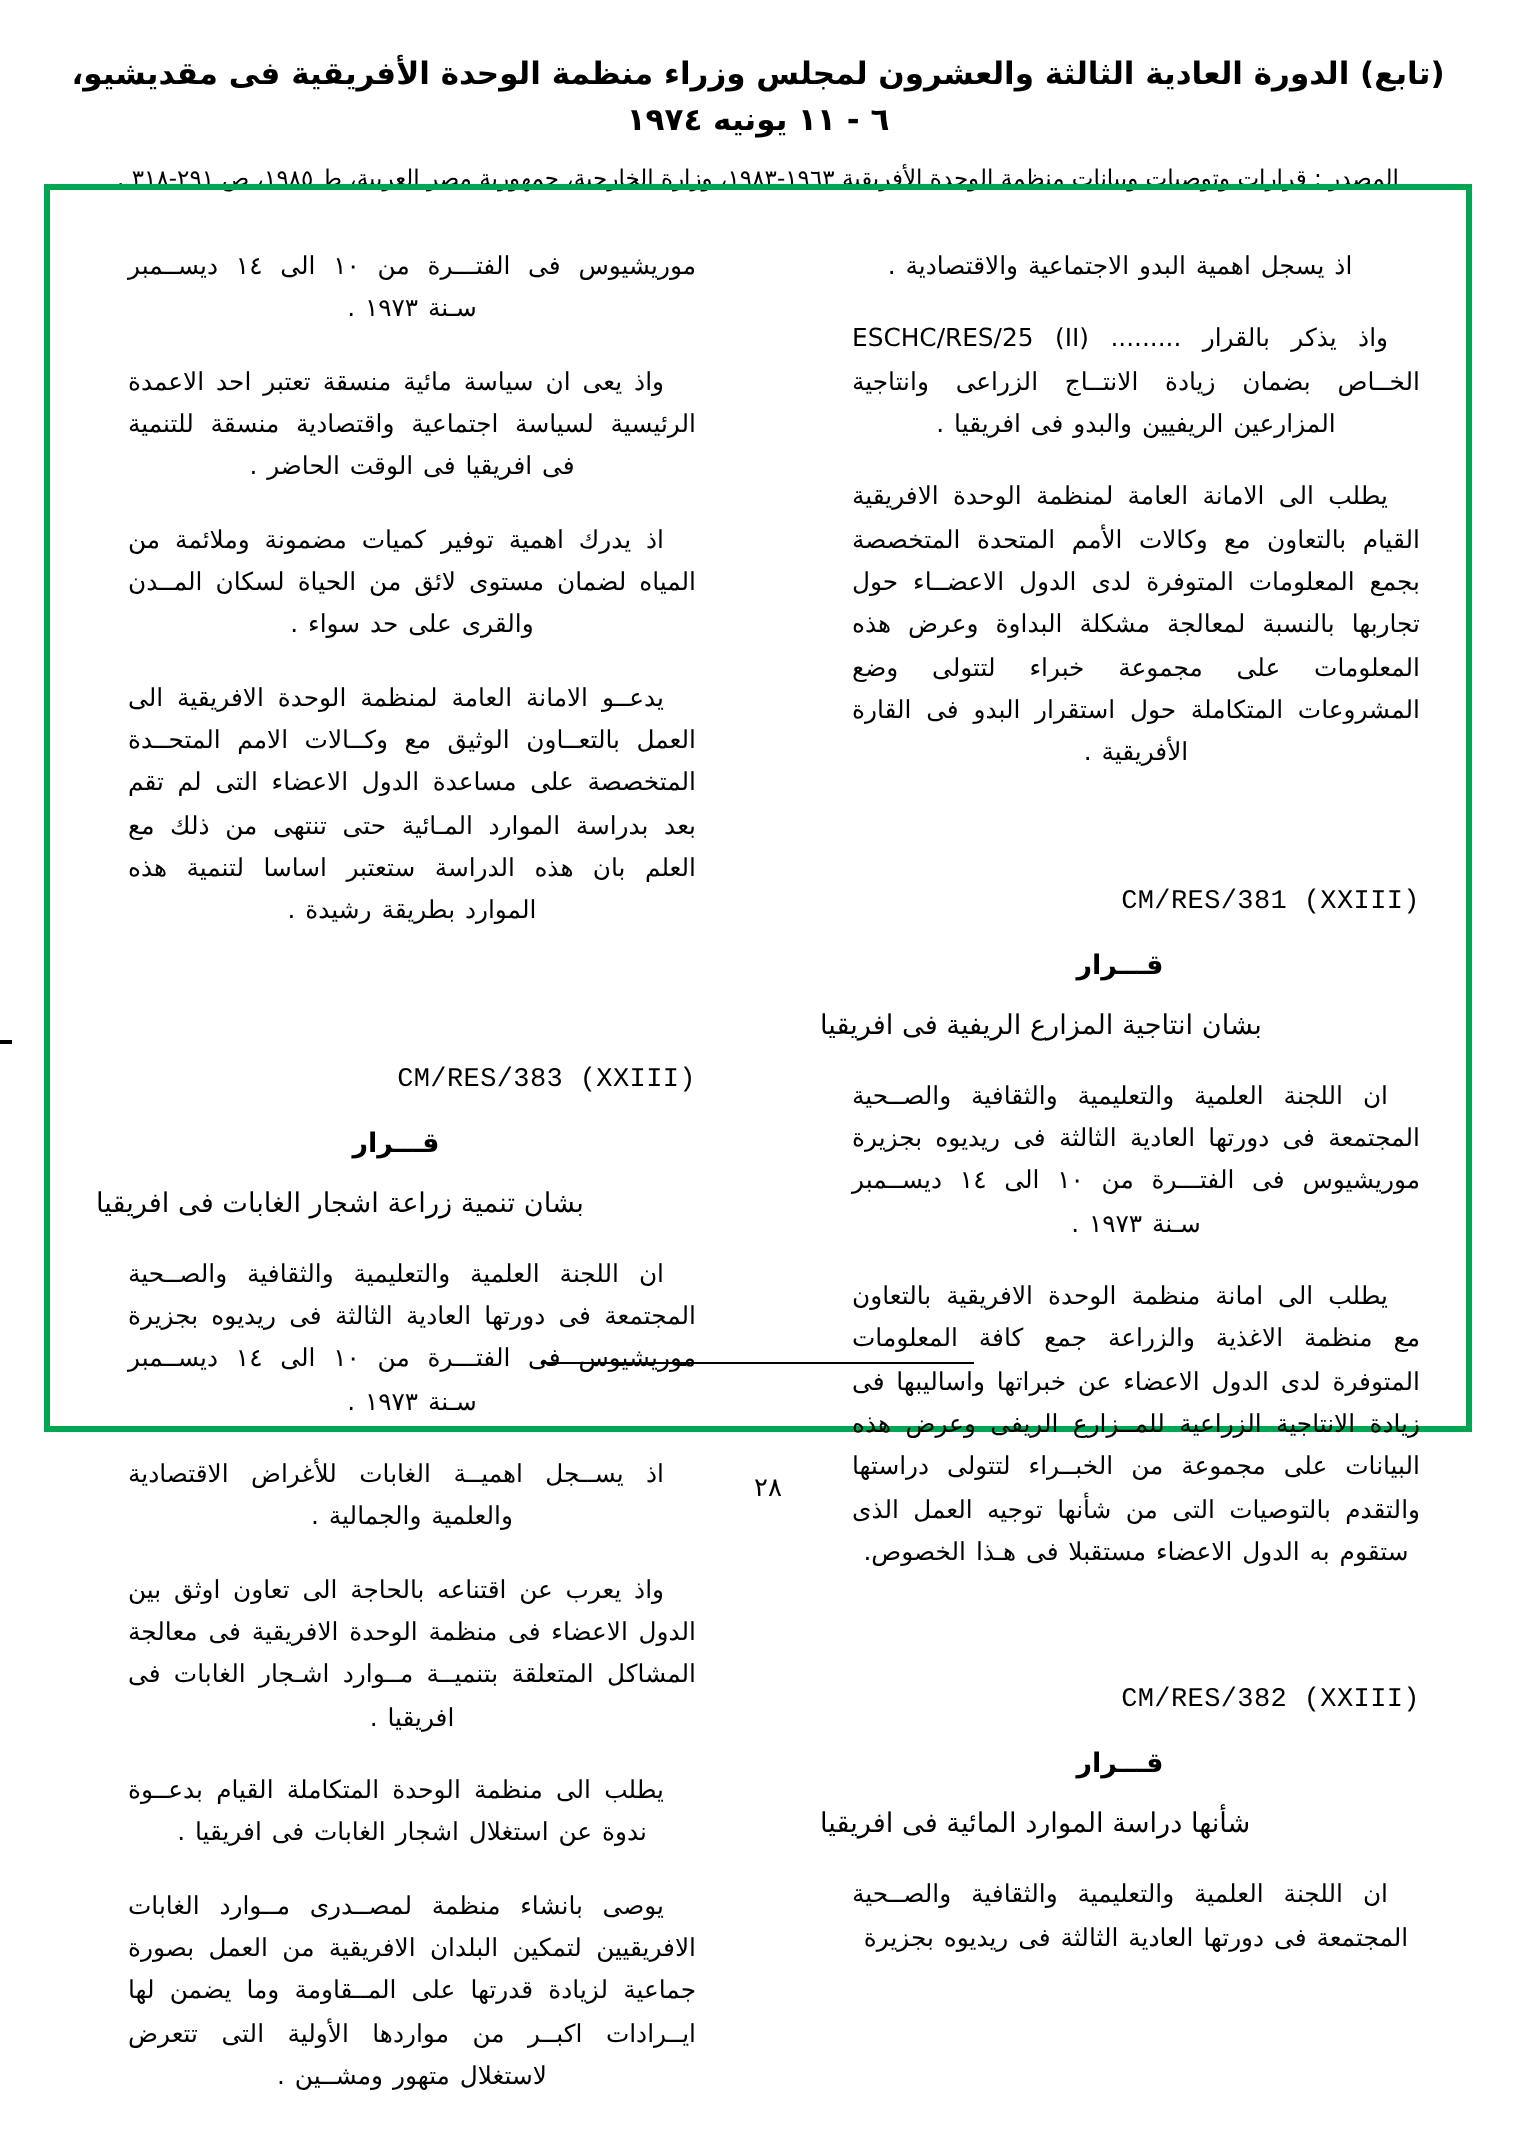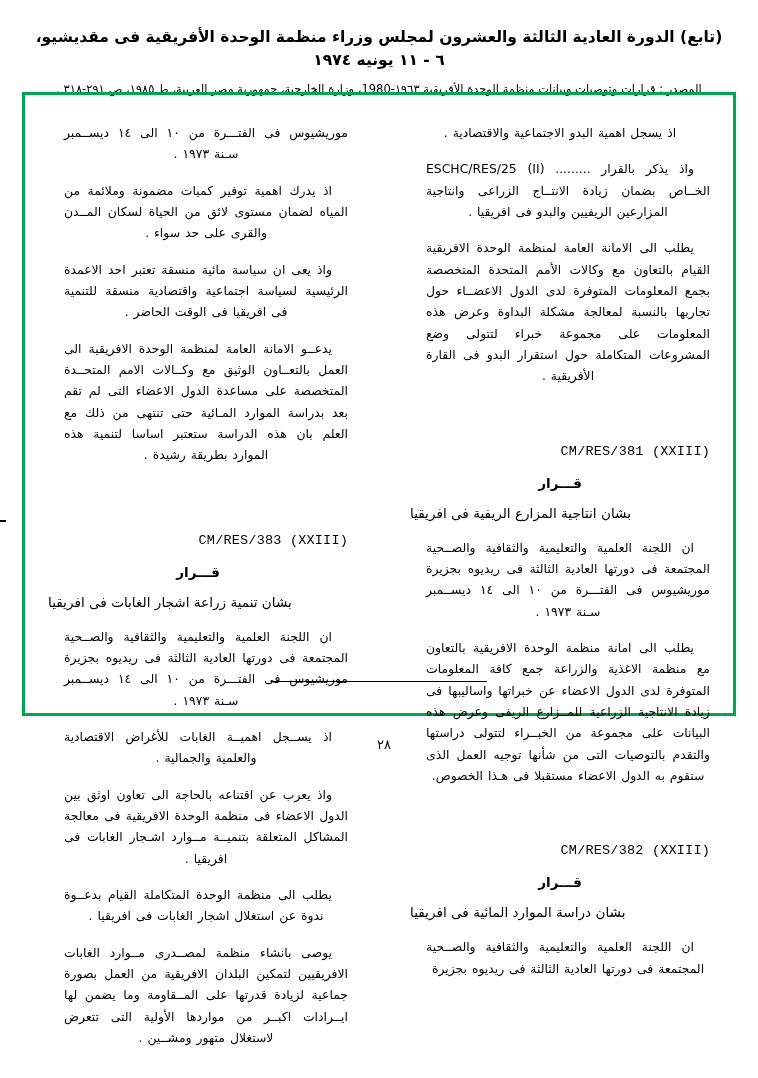--- a/index.html
+++ b/index.html
@@ -134,21 +134,21 @@
     background: #000;
   }
 </style>
 </head>
 <body>
 
 <div class="page">
 
   <div class="header">
     <div class="header-title">(تابع) الدورة العادية الثالثة والعشرون لمجلس وزراء منظمة الوحدة الأفريقية فى مقديشيو، ٦ - ١١ يونيه ١٩٧٤</div>
-    <div class="header-source">المصدر : ‏قرارات وتوصيات وبيانات منظمة الوحدة الأفريقية ١٩٦٣-1980‏، وزارة الخارجية، جمهورية مصر العربية، ط ١٩٨٥، ص ٢٩١-٣١٨ .</div>
+    <div class="header-source">المصدر : ‏قرارات وتوصيات وبيانات منظمة الوحدة الأفريقية ١٩٦٣-١٩٨٣‏، وزارة الخارجية، جمهورية مصر العربية، ط ١٩٨٥، ص ٢٩١-٣١٨ .</div>
   </div>
 
   <div class="frame"></div>
 
   <div class="tick"></div>
 
   <div class="columns">
 
     <div class="col">
       <div class="col-inner">
@@ -162,31 +162,31 @@
         <div class="qarar">قـــرار</div>
         <div class="res-title">بشان انتاجية المزارع الريفية فى افريقيا</div>
 
         <p class="para first-indent">ان اللجنة العلمية والتعليمية والثقافية والصــحية المجتمعة فى دورتها العادية الثالثة فى ريديوه بجزيرة موريشيوس فى الفتـــرة من ١٠ الى ١٤ ديســمبر سـنة ١٩٧٣ .</p>
         <p class="para first-indent">يطلب الى امانة منظمة الوحدة الافريقية بالتعاون مع منظمة الاغذية والزراعة جمع كافة المعلومات المتوفرة لدى الدول الاعضاء عن خبراتها واساليبها فى زيادة الانتاجية الزراعية للمــزارع الريفى وعرض هذه البيانات على مجموعة من الخبــراء لتتولى دراستها والتقدم بالتوصيات التى من شأنها توجيه العمل الذى ستقوم به الدول الاعضاء مستقبلا فى هـذا الخصوص.</p>
 
         <div class="spacer-md"></div>
 
         <div class="res-code">CM/RES/382 (XXIII)</div>
         <div class="qarar">قـــرار</div>
-        <div class="res-title">بشان دراسة الموارد المائية فى افريقيا</div>
+        <div class="res-title">شأنها دراسة الموارد المائية فى افريقيا</div>
 
         <p class="para first-indent">ان اللجنة العلمية والتعليمية والثقافية والصــحية المجتمعة فى دورتها العادية الثالثة فى ريديوه بجزيرة</p>
       </div>
     </div>
 
     <div class="col">
       <div class="col-inner">
         <p class="para">موريشيوس فى الفتـــرة من ١٠ الى ١٤ ديســمبر سـنة ١٩٧٣ .</p>
+        <p class="para first-indent">واذ يعى ان سياسة مائية منسقة تعتبر احد الاعمدة الرئيسية لسياسة اجتماعية واقتصادية منسقة للتنمية فى افريقيا فى الوقت الحاضر .</p>
         <p class="para first-indent">اذ يدرك اهمية توفير كميات مضمونة وملائمة من المياه لضمان مستوى لائق من الحياة لسكان المــدن والقرى على حد سواء .</p>
-        <p class="para first-indent">واذ يعى ان سياسة مائية منسقة تعتبر احد الاعمدة الرئيسية لسياسة اجتماعية واقتصادية منسقة للتنمية فى افريقيا فى الوقت الحاضر .</p>
         <p class="para first-indent">يدعــو الامانة العامة لمنظمة الوحدة الافريقية الى العمل بالتعــاون الوثيق مع وكــالات الامم المتحــدة المتخصصة على مساعدة الدول الاعضاء التى لم تقم بعد بدراسة الموارد المـائية حتى تنتهى من ذلك مع العلم بان هذه الدراسة ستعتبر اساسا لتنمية هذه الموارد بطريقة رشيدة .</p>
 
         <div class="spacer-lg"></div>
 
         <div class="res-code">CM/RES/383 (XXIII)</div>
         <div class="qarar">قـــرار</div>
         <div class="res-title">بشان تنمية زراعة اشجار الغابات فى افريقيا</div>
 
         <p class="para first-indent">ان اللجنة العلمية والتعليمية والثقافية والصــحية المجتمعة فى دورتها العادية الثالثة فى ريديوه بجزيرة موريشيوس فى الفتـــرة من ١٠ الى ١٤ ديســمبر سـنة ١٩٧٣ .</p>
         <p class="para first-indent">اذ يســجل اهميــة الغابات للأغراض الاقتصادية والعلمية والجمالية .</p>

